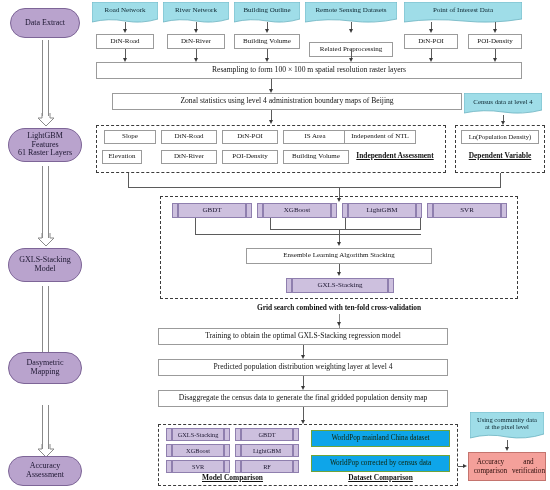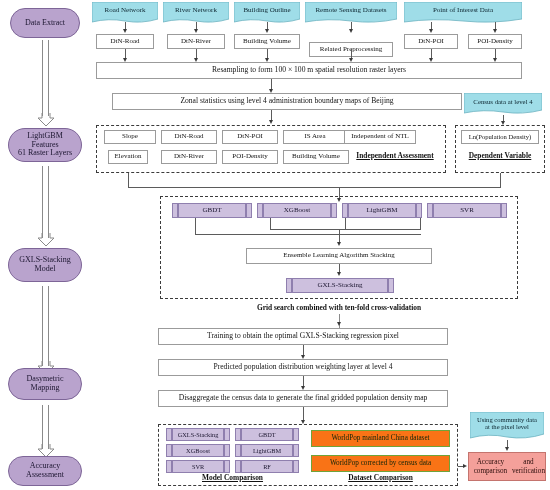--- a/index.html
+++ b/index.html
@@ -74,21 +74,21 @@
     position:absolute;top:0;bottom:0;
     width:0;
     border-left:1px solid #8f7fae;
     border-right:1px solid #8f7fae;
   }
   .pproc::before{left:4px;}
   .pproc::after{right:4px;}
 
   
   .gbox{
-    background:#f97316;
+    background:#0ea5e9;
     border:1px solid #6fa33a;
     font-size:7.2px;
     color:#10240a;
   }
   
   .rbox{
     background:#f4a09a;
     border:1px solid #c4746e;
     font-size:7.2px;
     color:#2b0d0b;
@@ -181,21 +181,21 @@
   <div class="abs node stage" style="left:8px;top:128px;width:74px;height:34px;flex-direction:column;">
     <span>LightGBM Features</span>
     <span>61 Raster Layers</span>
   </div>
 
   <div class="abs node stage" style="left:8px;top:248px;width:74px;height:34px;flex-direction:column;">
     <span>GXLS-Stacking</span>
     <span>Model</span>
   </div>
 
-  <div class="abs node stage" style="left:8px;top:368px;width:74px;height:32px;flex-direction:column;">
+  <div class="abs node stage" style="left:8px;top:352px;width:74px;height:32px;flex-direction:column;">
     <span>Dasymetric</span>
     <span>Mapping</span>
   </div>
 
   <div class="abs node stage" style="left:8px;top:456px;width:74px;height:30px;flex-direction:column;">
     <span>Accuracy</span>
     <span>Assessment</span>
   </div>
 
   <div class="docshape" style="left:92px;top:2px;width:66px;height:22px;">
@@ -325,21 +325,21 @@
   <div class="abs node wbox" style="left:222px;top:130px;width:56px;height:14px;">
     <span>DtN-POI</span>
     </div>
   <div class="abs node wbox" style="left:283px;top:130px;width:64px;height:14px;">
     <span>IS Area</span>
     </div>
   <div class="abs node wbox" style="left:344px;top:130px;width:72px;height:14px;">
     <span>Independent of NTL</span>
     </div>
 
-  <div class="abs node wbox" style="left:108px;top:150px;width:40px;height:14px;align-items:center;">
+  <div class="abs node wbox" style="left:102px;top:150px;width:40px;height:14px;align-items:center;">
     <span>Elevation</span>
     </div>
   <div class="abs node wbox" style="left:161px;top:150px;width:56px;height:14px;">
     <span>DtN-River</span>
     </div>
   <div class="abs node wbox" style="left:222px;top:150px;width:56px;height:14px;">
     <span>POI-Density</span>
     </div>
   <div class="abs node wbox" style="left:283px;top:150px;width:66px;height:14px;">
     <span>Building Volume</span>
@@ -391,21 +391,21 @@
   <div class="pproc node" style="left:286px;top:278px;width:108px;height:15px;">
     <span>GXLS-Stacking</span>
     </div>
 
   <div class="abs plaincap" style="left:160px;top:303px;width:358px;">Grid search combined with ten-fold cross-validation</div>
 
   <div class="abs vline-d" style="left:339px;top:314px;height:14px;"></div>
   <div class="abs arrowdown" style="left:336.5px;top:322px;"></div>
 
   <div class="abs node wbox big" style="left:158px;top:328px;width:290px;height:17px;">
-    <span>Training to obtain the optimal GXLS-Stacking regression pixel</span>
+    <span>Training to obtain the optimal GXLS-Stacking regression model</span>
     </div>
   <div class="abs vline" style="left:303px;top:345px;height:11px;"></div>
   <div class="abs arrowdown" style="left:300.5px;top:355px;"></div>
 
   <div class="abs node wbox big" style="left:158px;top:359px;width:290px;height:17px;">
     <span>Predicted population distribution weighting layer at level 4</span>
     </div>
   <div class="abs vline" style="left:303px;top:376px;height:11px;"></div>
   <div class="abs arrowdown" style="left:300.5px;top:386px;"></div>
 

